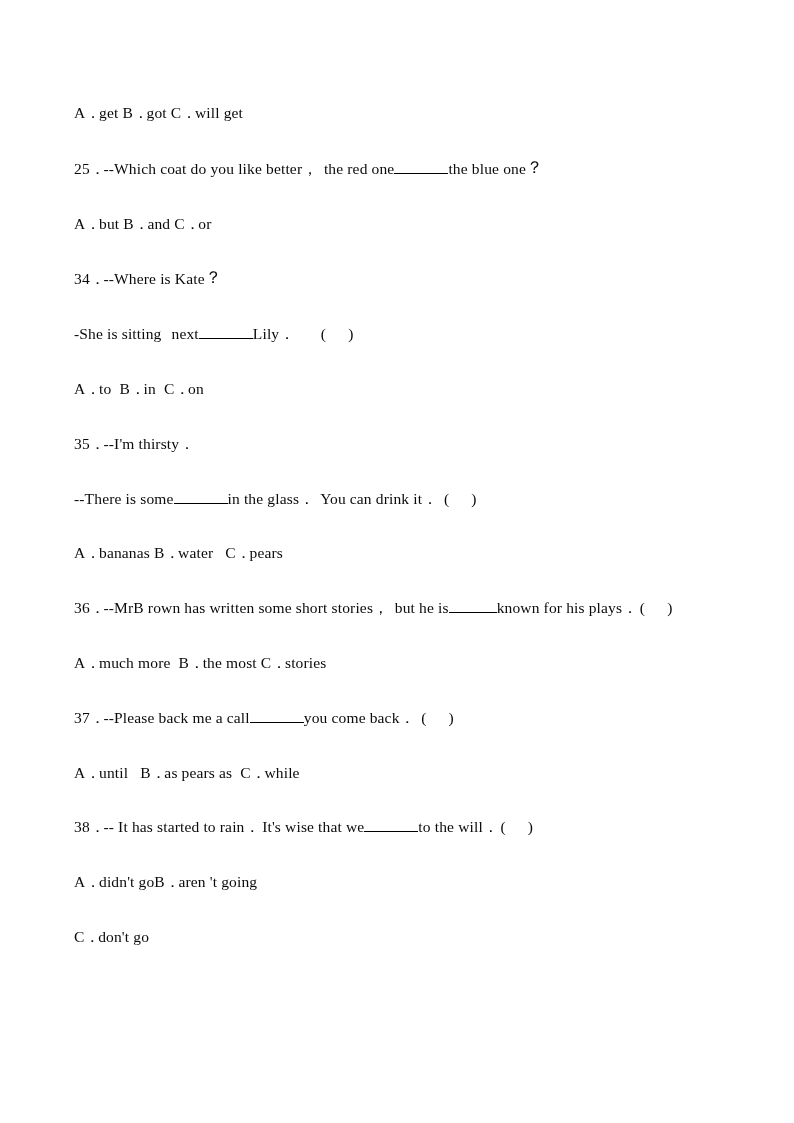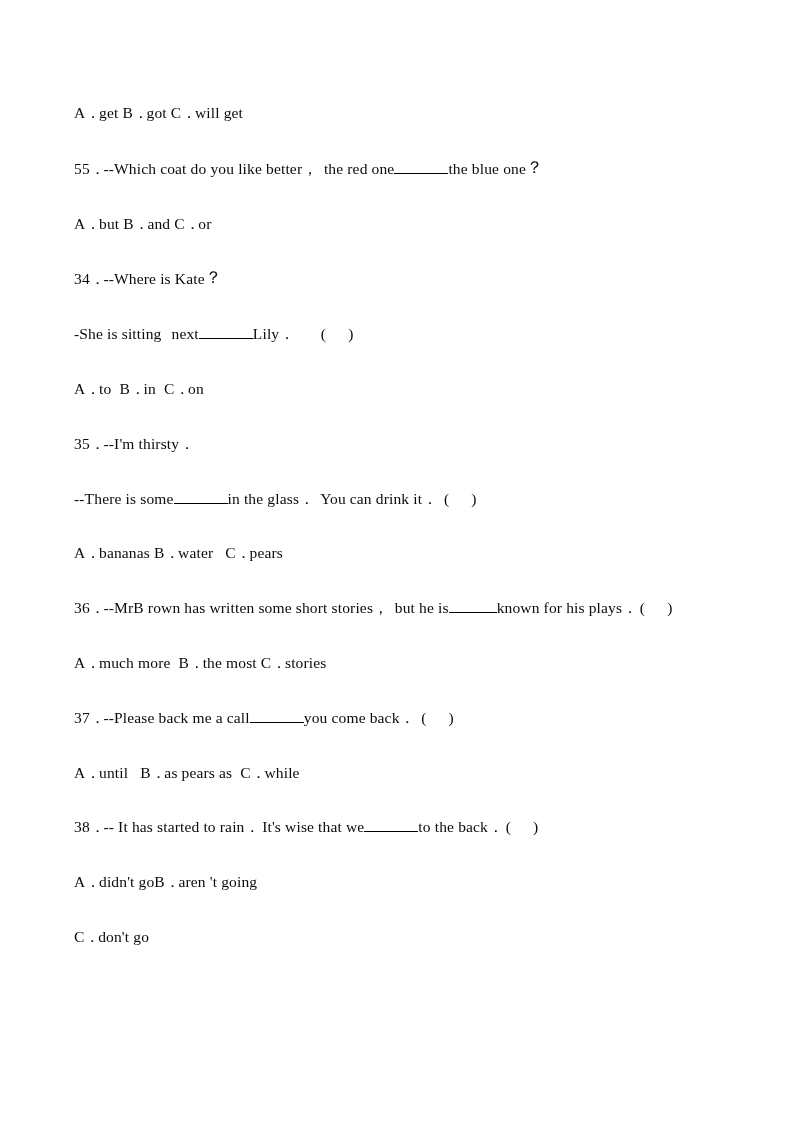--- a/index.html
+++ b/index.html
@@ -60,29 +60,29 @@
     font-size: 17px;
     vertical-align: 1px;
   }
 </style>
 </head>
 <body>
 
 <div id="page">
   <div class="doc-body" id="doc-body">
       <div class="line"><span>A</span><span class="fw">．</span><span> get B</span><span class="fw">．</span><span> got C</span><span class="fw">．</span><span> will get</span></div>
-      <div class="line"><span>55</span><span class="fw">．</span><span> --Which coat do you like better</span><span class="fw">，</span><span>   the red one</span><span class="blank blank-7"></span><span>the blue one</span><span class="qmark">？</span></div>
+      <div class="line"><span>25</span><span class="fw">．</span><span> --Which coat do you like better</span><span class="fw">，</span><span>   the red one</span><span class="blank blank-7"></span><span>the blue one</span><span class="qmark">？</span></div>
       <div class="line"><span>A</span><span class="fw">．</span><span> but B</span><span class="fw">．</span><span> and C</span><span class="fw">．</span><span> or</span></div>
       <div class="line"><span>34</span><span class="fw">．</span><span> --Where is Kate</span><span class="qmark">？</span></div>
       <div class="line"><span>-She is sitting</span><span class="gap-s"></span><span>next</span><span class="blank blank-7"></span><span>Lily</span><span class="fw">．</span><span class="gap-l"></span><span>(</span><span class="gap-m"></span><span>)</span></div>
       <div class="line"><span>A</span><span class="fw">．</span><span> to  B</span><span class="fw">．</span><span> in  C</span><span class="fw">．</span><span> on</span></div>
       <div class="line"><span>35</span><span class="fw">．</span><span> --I'm thirsty</span><span class="fw">．</span></div>
       <div class="line"><span>--There is some</span><span class="blank blank-7"></span><span>in the glass</span><span class="fw">．</span><span>   You can drink it</span><span class="fw">．</span><span>   (</span><span class="gap-m"></span><span>)</span></div>
       <div class="line"><span>A</span><span class="fw">．</span><span> bananas B</span><span class="fw">．</span><span> water   C</span><span class="fw">．</span><span> pears</span></div>
       <div class="line"><span>36</span><span class="fw">．</span><span> --MrB rown has written some short stories</span><span class="fw">，</span><span>   but he is</span><span class="blank blank-6"></span><span>known for his plays</span><span class="fw">．</span><span>  (</span><span class="gap-m"></span><span>)</span></div>
       <div class="line"><span>A</span><span class="fw">．</span><span> much more  B</span><span class="fw">．</span><span> the most C</span><span class="fw">．</span><span> stories</span></div>
       <div class="line"><span>37</span><span class="fw">．</span><span> --Please back me a call</span><span class="blank blank-7"></span><span>you come back</span><span class="fw">．</span><span>   (</span><span class="gap-m"></span><span>)</span></div>
       <div class="line"><span>A</span><span class="fw">．</span><span> until   B</span><span class="fw">．</span><span> as pears as  C</span><span class="fw">．</span><span> while</span></div>
-      <div class="line"><span>38</span><span class="fw">．</span><span> -- It has started to rain</span><span class="fw">．</span><span>  It's wise that we</span><span class="blank blank-7"></span><span>to the back</span><span class="fw">．</span><span>  (</span><span class="gap-m"></span><span>)</span></div>
+      <div class="line"><span>38</span><span class="fw">．</span><span> -- It has started to rain</span><span class="fw">．</span><span>  It's wise that we</span><span class="blank blank-7"></span><span>to the will</span><span class="fw">．</span><span>  (</span><span class="gap-m"></span><span>)</span></div>
       <div class="line"><span>A</span><span class="fw">．</span><span> didn't goB</span><span class="fw">．</span><span> aren 't going</span></div>
       <div class="line"><span>C</span><span class="fw">．</span><span> don't go</span></div>
     </div>
 </div>
 
 </body></html>

